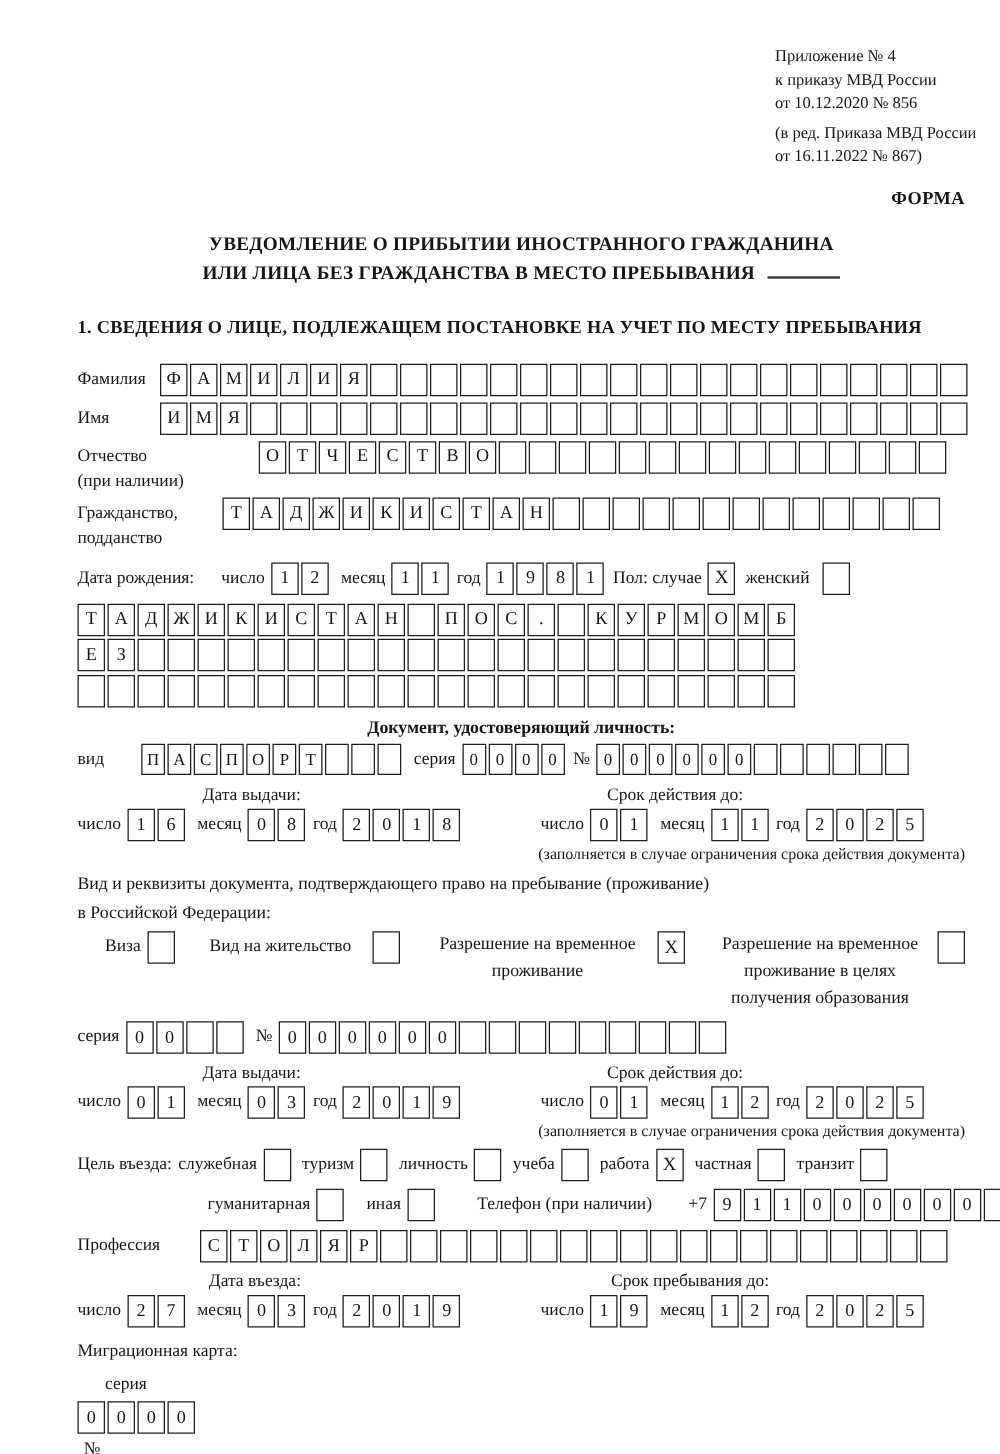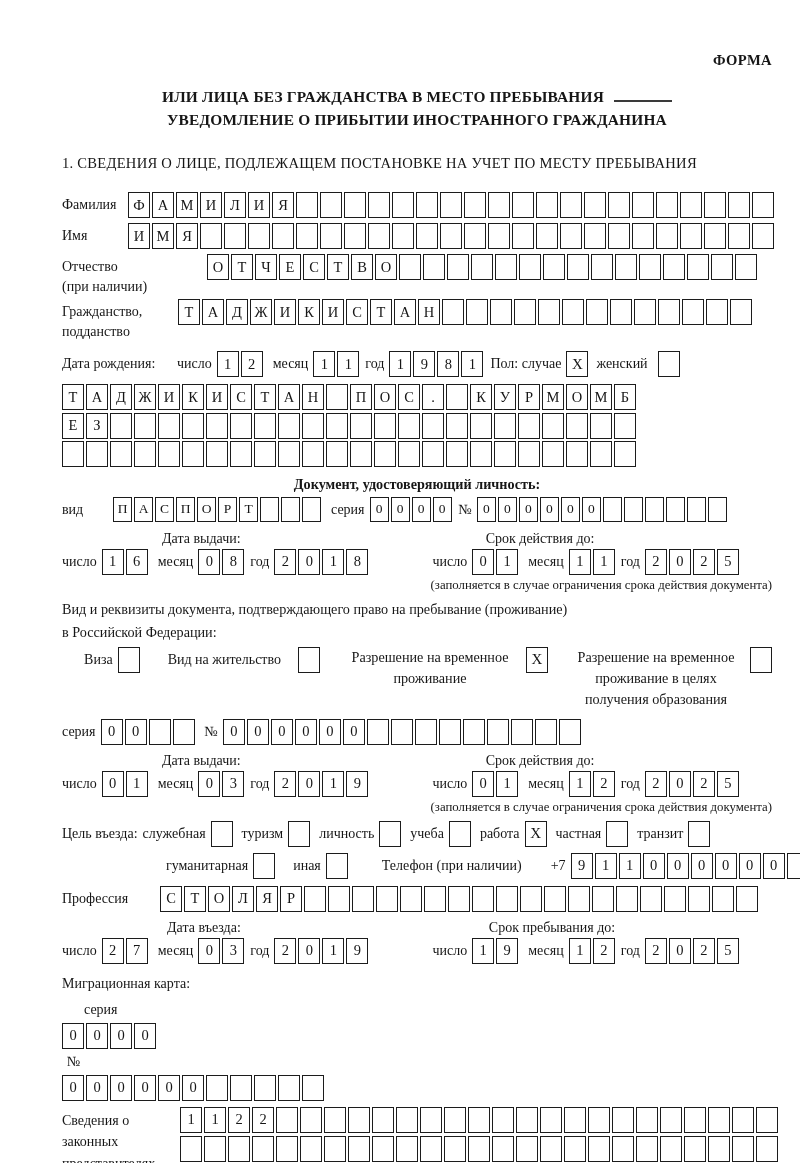--- a/index.html
+++ b/index.html
@@ -8,21 +8,21 @@
 
   
   .hdr{margin-left:558px;font-size:13.2px;line-height:1.42;white-space:nowrap;}
   .hdr .gap{margin-top:5px;}
   .form-label{text-align:right;font-weight:bold;font-size:14.6px;margin-top:16px;letter-spacing:.4px;}
 
   
   .title{ text-align:center;font-weight:bold;font-size:15.4px;line-height:1.5;margin-top:16px;letter-spacing:.2px;}
   .blank-line{display:inline-block;width:58px;border-bottom:2.2px solid #3a3a3a;height:13px;margin-left:10px;}
 
-  .section-heading{font-weight:normal;font-size:14.6px;margin-top:24px;letter-spacing:.25px;white-space:nowrap;}
+  .section-heading{font-weight:bold;font-size:14.6px;margin-top:24px;letter-spacing:.25px;white-space:nowrap;}
 
   
   .row{display:flex;align-items:flex-start;margin-top:5px;}
   .lbl{flex:0 0 auto;line-height:26px;}
   .lbl2{flex:0 0 auto;line-height:20px;padding-top:3px;}
   .cells{display:flex;flex-wrap:nowrap;}
   .cell{width:22px;height:26px;box-sizing:border-box;border:1.6px solid #1c1c1c;margin-right:2px;
         display:flex;align-items:center;justify-content:center;font-size:14.5px;background:#fff;}
   .cells-sm .cell{width:19px;height:25px;margin-right:2px;font-size:13.5px;}
   .box{width:22px;height:26px;box-sizing:border-box;border:1.6px solid #1c1c1c;display:inline-flex;
@@ -42,25 +42,32 @@
   .opt .lab{line-height:26px;margin-right:5px;}
 
   .doc-heading{text-align:center;font-weight:bold;font-size:14.2px;margin-top:6px;}
   .bp-rows .cells{margin-bottom:2.5px;}
 </style>
 </head>
 <body>
 
 <div class="page">
 
+  <div class="hdr">
+    <div>Приложение № 4</div>
+    <div>к приказу МВД России</div>
+    <div>от 10.12.2020 № 856</div>
+    <div class="gap">(в ред. Приказа МВД России</div>
+    <div>от 16.11.2022 № 867)</div>
+  </div>
   <div class="form-label">ФОРМА</div>
 
   <div class="title">
+    <div>УВЕДОМЛЕНИЕ О ПРИБЫТИИ ИНОСТРАННОГО ГРАЖДАНИНА</div>
     <div><span>ИЛИ ЛИЦА БЕЗ ГРАЖДАНСТВА В МЕСТО ПРЕБЫВАНИЯ</span><span class="blank-line"></span></div>
-    <div>УВЕДОМЛЕНИЕ О ПРИБЫТИИ ИНОСТРАННОГО ГРАЖДАНИНА</div>
   </div>
 
   <div class="section-heading">1. СВЕДЕНИЯ О ЛИЦЕ, ПОДЛЕЖАЩЕМ ПОСТАНОВКЕ НА УЧЕТ ПО МЕСТУ ПРЕБЫВАНИЯ</div>
 
   <div class="row" style="margin-top:20px;">
     <span class="lbl" style="width:66px;">Фамилия</span>
     <div class="cells">
         <div class="cell">Ф</div>
         <div class="cell">А</div>
         <div class="cell">М</div>

